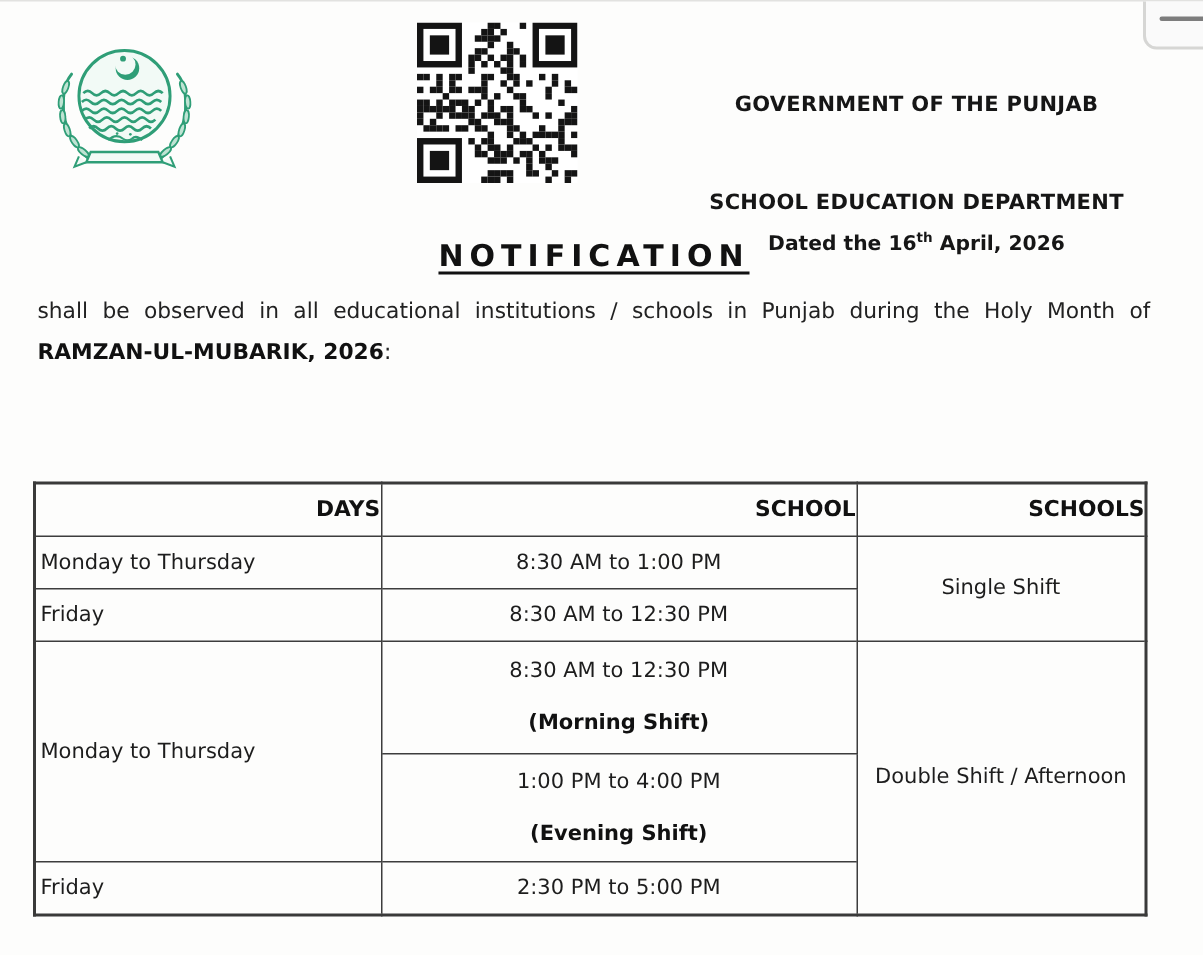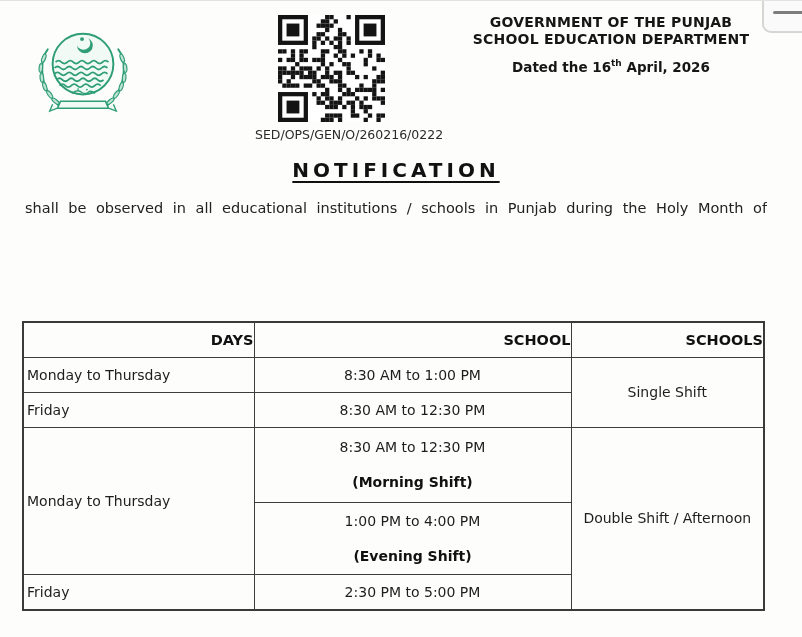--- a/index.html
+++ b/index.html
@@ -26,21 +26,21 @@
   }
 
   
   .emblem{position:absolute;left:28px;top:18px;width:110px;height:98px;}
 
   
   .qr{position:absolute;left:278px;top:14px;width:107px;height:107px;background:#fff;}
 
   
   .gov-header{position:absolute;left:450px;top:13px;width:322px;text-align:center;}
-  .gov-line{font-weight:bold;font-size:14px;line-height:17px;letter-spacing:.2px;color:#161616;}
+  .gov-line{font-weight:bold;font-size:14px;line-height:17px;letter-spacing:.2px;color:#161616;margin-top:48px;}
   .gov-date{margin-top:10px;font-weight:bold;font-size:13.5px;color:#161616;}
   .gov-date sup{font-size:9px;}
 
   .ref-number{position:absolute;left:255px;top:126px;font-size:12.5px;color:#2a2a2a;}
 
   .title-wrap{position:absolute;left:25px;top:157px;width:742px;text-align:center;}
   .title-text{
     font-weight:bold;font-size:20px;letter-spacing:4px;color:#111;
     text-decoration:underline;text-decoration-thickness:2px;text-underline-offset:4px;
   }
@@ -321,28 +321,28 @@
         <rect x="98.44000000000001" y="102.72" width="4.28" height="4.28" fill="#141414"></rect>
       </svg>
   </div>
 
   <div class="gov-header">
     <div class="gov-line">GOVERNMENT OF THE PUNJAB</div>
     <div class="gov-line">SCHOOL EDUCATION DEPARTMENT</div>
     <div class="gov-date"><span>Dated the 16</span><sup>th</sup><span> April, 2026</span></div>
   </div>
 
-  <div class="ref-number">SED/OPS/GEN/O/260216/0222</div>
 
   <div class="title-wrap">
     <span class="title-text">NOTIFICATION</span>
   </div>
 
   <div class="paragraph">
     <div class="para-line"><span>shall be observed in all educational institutions / schools in Punjab during the Holy Month of</span></div>
+    <div class="para-line last"><span class="b">RAMZAN-UL-MUBARIK, 2026</span><span>:</span></div>
   </div>
 
   <table class="timings-table">
     <colgroup>
         <col style="width:231px">
         <col style="width:317px">
         <col style="width:193px">
       </colgroup>
     <tbody>
       <tr class="h35">

